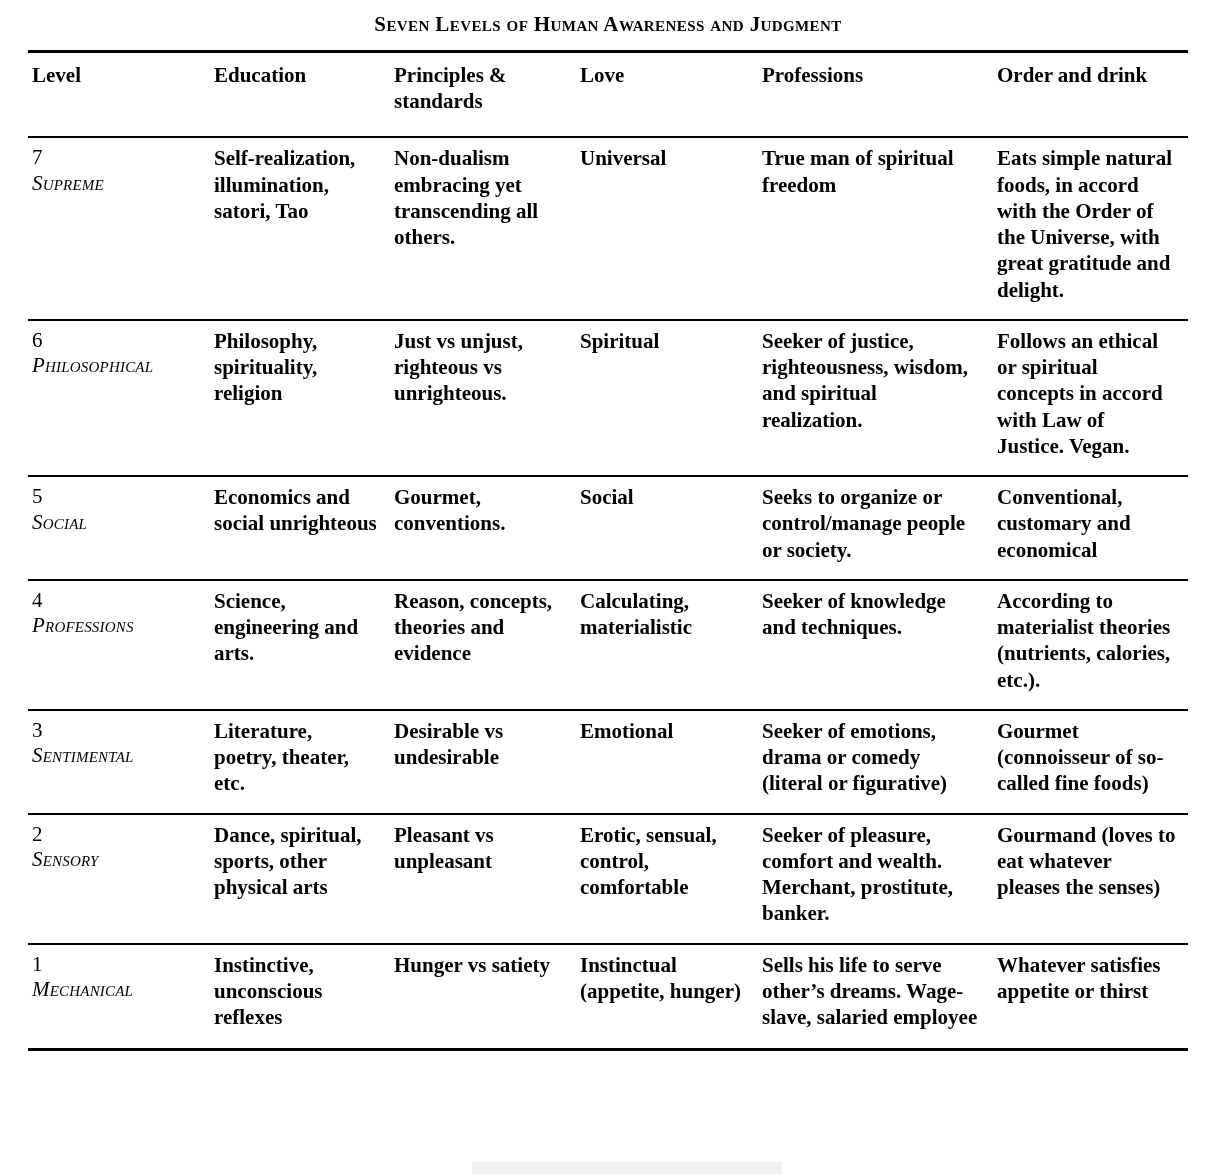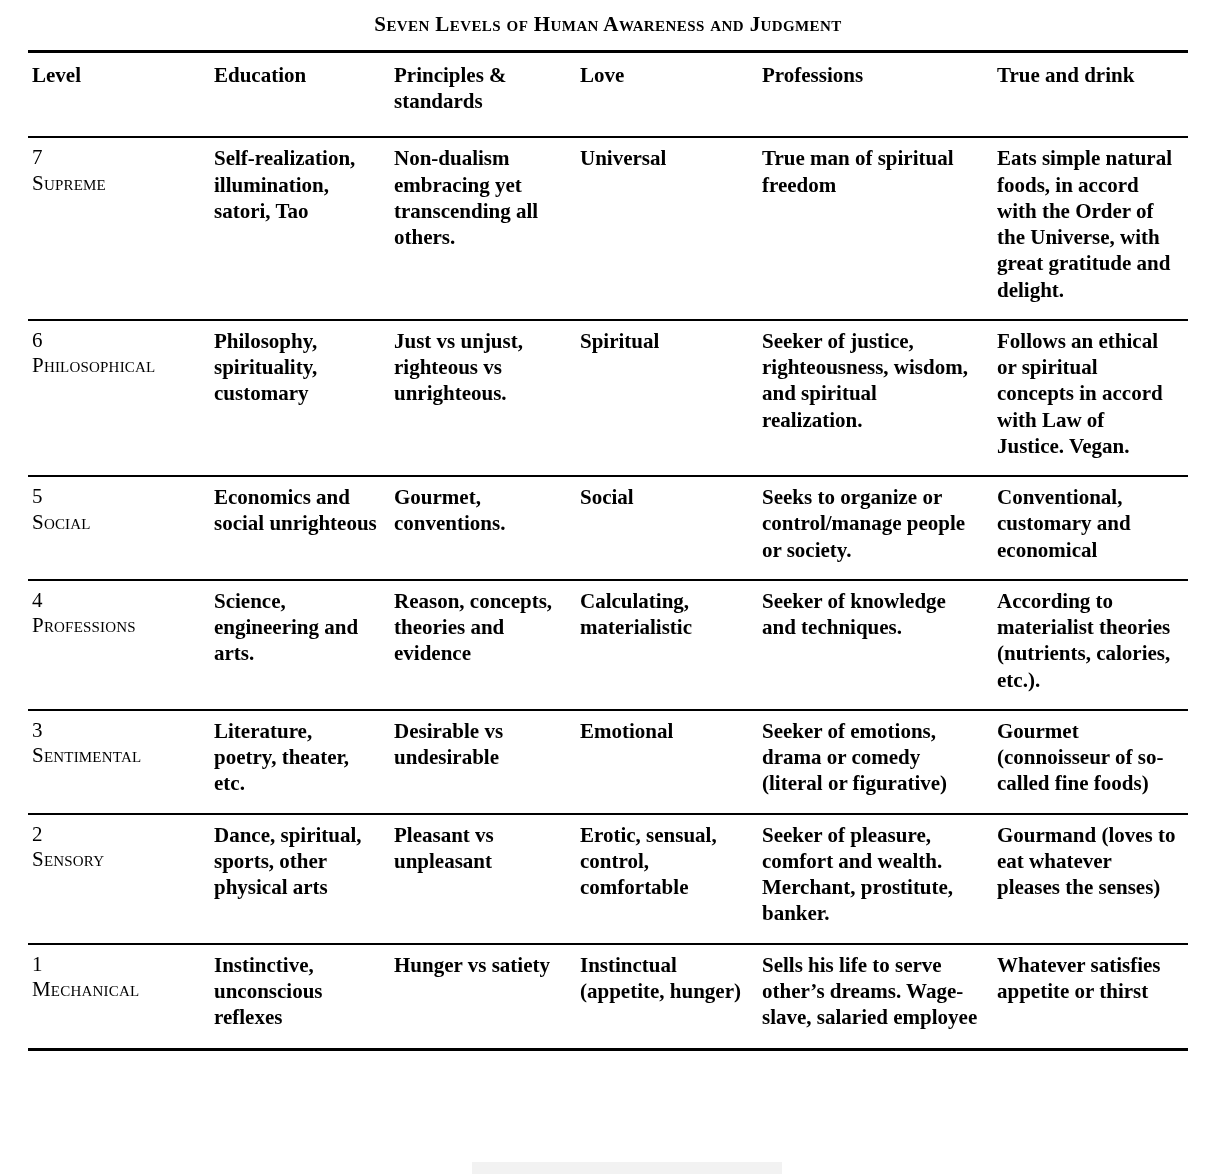--- a/index.html
+++ b/index.html
@@ -77,20 +77,21 @@
     display: block;
     font-size: 21px;
     line-height: 1.22;
   }
   .level-name {
     display: block;
     font-variant: small-caps;
     font-size: 21px;
     line-height: 1.22;
     letter-spacing: 0.2px;
+    font-style: italic;
   }
 
   .cell-text {
     display: block;
     white-space: pre-line;
     font-weight: bold;
   }
 
   .footer-strip {
     position: absolute;
@@ -124,21 +125,21 @@
       <col class="c-professions">
       <col class="c-food">
     </colgroup>
     <thead>
       <tr>
         <th>Level</th>
         <th>Education</th>
         <th>Principles &amp; standards</th>
         <th>Love</th>
         <th>Professions</th>
-        <th>True and drink</th>
+        <th>Order and drink</th>
       </tr>
     </thead>
     <tbody>
 
       <tr>
         <td class="level-cell">
           <span class="level-num">7</span>
           <span class="level-name">Supreme</span>
         </td>
         <td>
@@ -157,21 +158,21 @@
             <span class="cell-text">Eats simple natural foods, in accord with the Order of the Universe, with great gratitude and delight.</span>
           </td>
       </tr>
 
       <tr>
         <td class="level-cell">
           <span class="level-num">6</span>
           <span class="level-name">Philosophical</span>
         </td>
         <td>
-            <span class="cell-text">Philosophy, spirituality, customary</span>
+            <span class="cell-text">Philosophy, spirituality, religion</span>
           </td>
         <td>
             <span class="cell-text">Just vs unjust, righteous vs unrighteous.</span>
           </td>
         <td>
             <span class="cell-text">Spiritual</span>
           </td>
         <td>
             <span class="cell-text">Seeker of justice, righteousness, wisdom, and spiritual realization.</span>
           </td>

